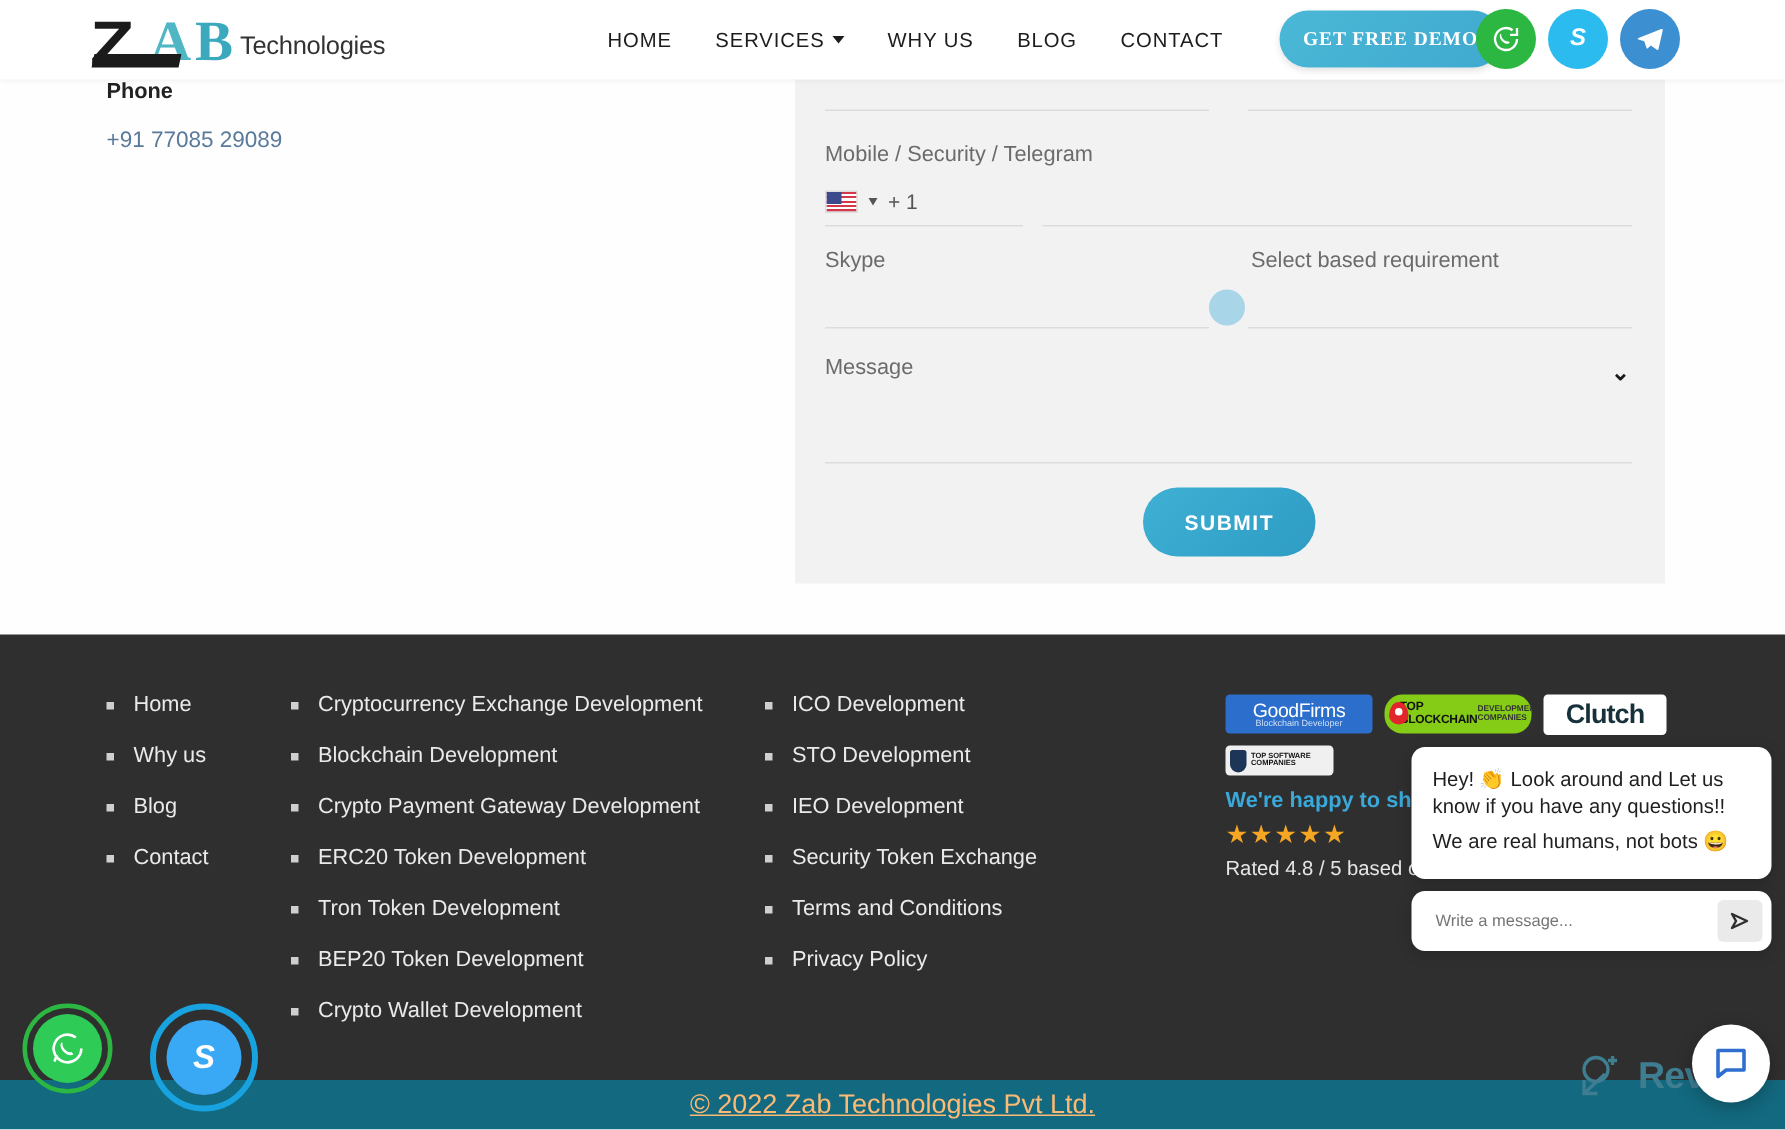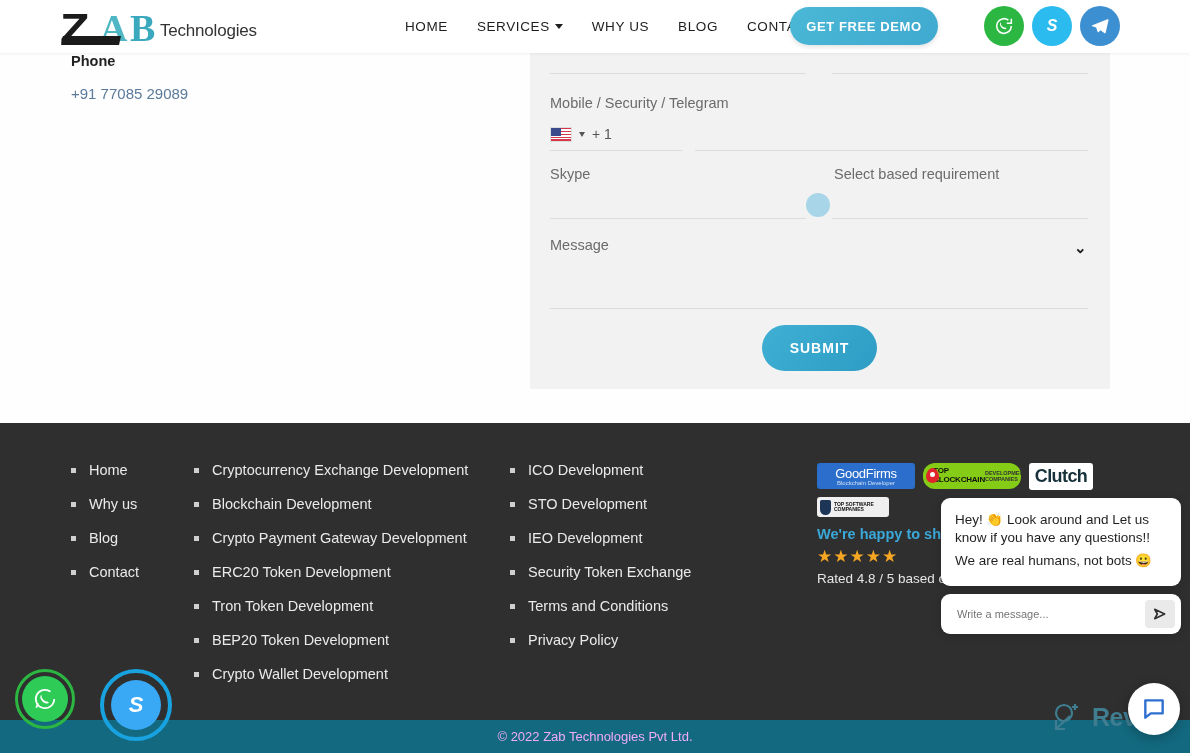--- a/index.html
+++ b/index.html
@@ -43,25 +43,25 @@
     font-size:17px; color:#333; margin-left:-18px; margin-bottom:5px;
     letter-spacing:-0.2px;
   }
   .nav { position:absolute; left:405px; top:0; height:53px; display:flex; align-items:center; gap:29px; }
   .nav a {
     font-size:13.5px; color:#1d1d1d; text-decoration:none;
     letter-spacing:.6px; font-weight:500; display:flex; align-items:center; gap:5px;
   }
   .caret { width:0;height:0;border-left:4px solid transparent;border-right:4px solid transparent;border-top:5px solid #1d1d1d;display:inline-block; }
   .demo-btn {
-    position:absolute; left:790px; top:7px; width:148px; height:38px;
+    position:absolute; left:853px; top:7px; width:148px; height:38px;
     border-radius:19px; border:none; cursor:pointer;
     background:linear-gradient(135deg,#4bb8d6 0%,#3fa9cf 100%);
     color:#fff; font-size:13px; font-weight:bold; letter-spacing:.6px;
-    font-family:Liberation Sans, sans-serif;
+    font-family:Liberation Serif, serif;
     box-shadow:0 2px 5px rgba(0,0,0,.12);
   }
   .hdr-soc { position:absolute; top:6px; width:40px; height:40px; border-radius:50%;
     display:flex; align-items:center; justify-content:center; }
   .hdr-wa { left:984px; background:#2bb741; }
   .hdr-sk { left:1032px; background:#2bbbee; }
   .hdr-tg { left:1080px; background:#3c8fd0; }
 
   
   .page { position:absolute; top:53px; left:0; width:1190px; height:370px; background:#fefefe; }
@@ -116,35 +116,35 @@
   .bg-goodfirms { width:98px; height:26px; background:#2c6ecb; color:#fff;
     flex-direction:column; line-height:1; padding:2px 0; }
   .gf-top { font-size:13px; font-weight:normal; letter-spacing:-.3px; }
   .gf-sub { font-size:6px; color:#cfe0f7; }
   .bg-topblock { width:98px; height:26px; background:#84cc16; color:#111;
     flex-direction:row; line-height:1.1; padding:2px 0 2px 16px; position:relative;border-radius:12px; }
   .tb-top { font-size:8px; font-weight:bold; letter-spacing:-.2px; }
   .tb-sub { font-size:5.5px; font-weight:bold; color:#333; }
   .tb-mark { position:absolute; left:3px; top:5px; width:13px; height:15px; border-radius:50% 50% 50% 50%/60% 60% 40% 40%; background:#e2242c; }
   .tb-mark:after { content:""; position:absolute; left:4px; top:4px; width:5px; height:5px; border-radius:50%; background:#fff; }
-  .bg-clutch { width:64px; height:27px; background:#fff; color:#17313b; font-size:18px;
+  .bg-clutch { width:82px; height:27px; background:#fff; color:#17313b; font-size:18px;
     font-weight:bold; letter-spacing:-.6px; }
   .bg-topsoft { width:72px; height:20px; background:#f0f0f0; color:#111;
     display:flex; align-items:center; gap:3px; padding:0 3px; }
   .ts-shield { width:15px; height:15px; background:#1d3557; border-radius:2px 2px 6px 6px; }
   .ts-txt { font-size:5px; font-weight:bold; line-height:1.1; }
 
   .happy { margin-top:9px; font-size:14.5px; font-weight:bold; color:#3aa8d8; }
   .stars { margin-top:4px; font-size:17px; color:#f5a623; letter-spacing:1px; }
   .rated { margin-top:4px; font-size:13.5px; color:#e6e6e6; }
 
   
   .bottombar { position:absolute; left:0; top:720px; width:1190px; height:33px; background:#13697f;
     display:flex; align-items:center; justify-content:center; }
-  .bottombar span { font-size:13px; color:#f0abfc; }
+  .bottombar span { font-size:18px; color:#fdba74;text-decoration:underline; }
 
   
   .float { position:absolute; border-radius:50%; display:flex; align-items:center; justify-content:center; z-index:40; }
   .float-wa { left:15px; top:669px; width:60px; height:60px; border:3px solid #2bb741; }
   .float-wa .inner { width:46px; height:46px; border-radius:50%; background:#2ecc57; display:flex; align-items:center; justify-content:center; }
   .float-sk { left:100px; top:669px; width:72px; height:72px; border:4px solid #18a2e0; }
   .float-sk .inner { width:50px; height:50px; border-radius:50%; background:#39a8f5; display:flex; align-items:center; justify-content:center; }
 
   
   .watermark { position:absolute; left:1050px; top:700px; display:flex; align-items:center; gap:8px; z-index:5; }

